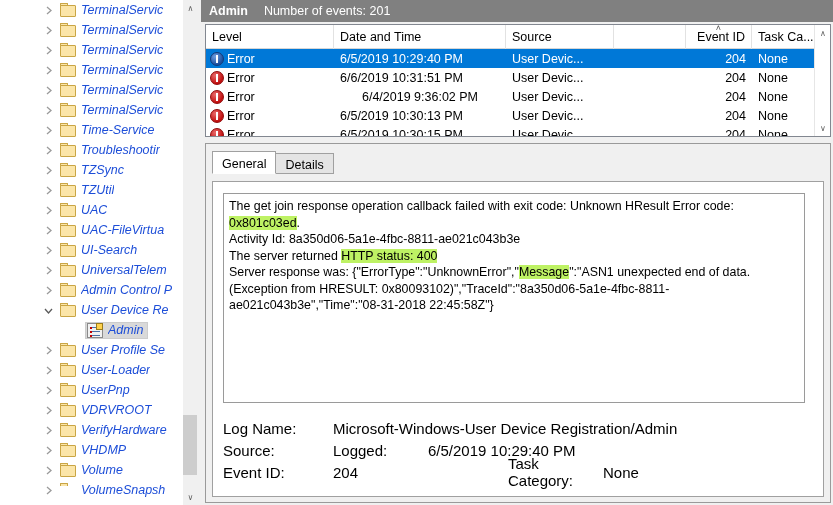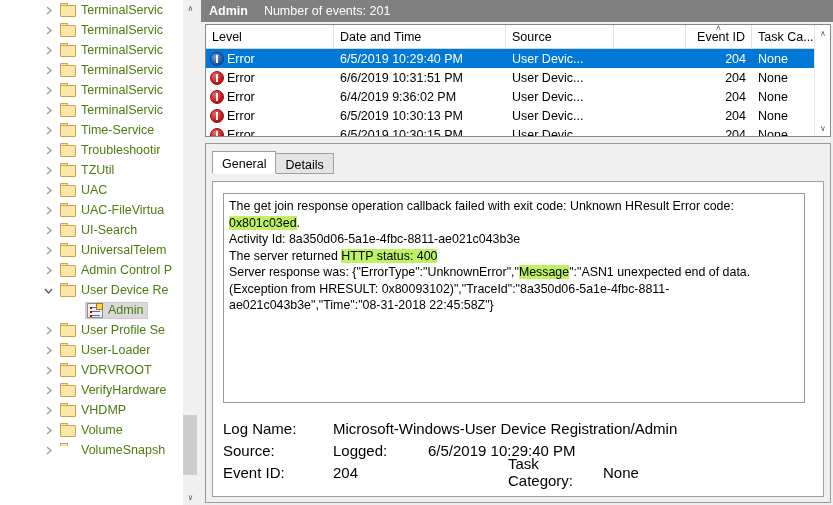--- a/index.html
+++ b/index.html
@@ -28,21 +28,22 @@
     overflow: hidden;
   }
   .tree-row {
     position: relative;
     height: 20px;
     display: flex;
     align-items: center;
     white-space: nowrap;
     padding-left: 60px;
     font-size: 12.5px;
-    color: #4d7c0f;
+    color: #1d4ed8;
+    font-style: italic;
   }
   .tree-row.child { padding-left: 86px; }
   .tree-row.selected .tree-label-wrap {
     background: #d9d9d9;
     border: 1px solid #cccccc;
     padding: 0 4px 0 1px;
     margin-left: -1px;
   }
   .chev {
     position: absolute;
@@ -446,20 +447,34 @@
           <span class="chev">
             <svg width="11" height="11" viewBox="0 0 11 11">
               <path d="M4 2 L8 5.5 L4 9" stroke="#9a9a9a" stroke-width="1.3" fill="none"></path>
             </svg>
           </span>
           <span class="tree-label-wrap">
             <span class="folder-ico">
               <span class="ftab"></span>
               <span class="fbody"></span>
             </span>
+            <span class="tree-label">TZSync</span>
+          </span>
+        </div>
+        <div class="tree-row">
+          <span class="chev">
+            <svg width="11" height="11" viewBox="0 0 11 11">
+              <path d="M4 2 L8 5.5 L4 9" stroke="#9a9a9a" stroke-width="1.3" fill="none"></path>
+            </svg>
+          </span>
+          <span class="tree-label-wrap">
+            <span class="folder-ico">
+              <span class="ftab"></span>
+              <span class="fbody"></span>
+            </span>
             <span class="tree-label">TZUtil</span>
           </span>
         </div>
         <div class="tree-row">
           <span class="chev">
             <svg width="11" height="11" viewBox="0 0 11 11">
               <path d="M4 2 L8 5.5 L4 9" stroke="#9a9a9a" stroke-width="1.3" fill="none"></path>
             </svg>
           </span>
           <span class="tree-label-wrap">
@@ -586,20 +601,34 @@
           <span class="chev">
             <svg width="11" height="11" viewBox="0 0 11 11">
               <path d="M4 2 L8 5.5 L4 9" stroke="#9a9a9a" stroke-width="1.3" fill="none"></path>
             </svg>
           </span>
           <span class="tree-label-wrap">
             <span class="folder-ico">
               <span class="ftab"></span>
               <span class="fbody"></span>
             </span>
+            <span class="tree-label">UserPnp</span>
+          </span>
+        </div>
+        <div class="tree-row">
+          <span class="chev">
+            <svg width="11" height="11" viewBox="0 0 11 11">
+              <path d="M4 2 L8 5.5 L4 9" stroke="#9a9a9a" stroke-width="1.3" fill="none"></path>
+            </svg>
+          </span>
+          <span class="tree-label-wrap">
+            <span class="folder-ico">
+              <span class="ftab"></span>
+              <span class="fbody"></span>
+            </span>
             <span class="tree-label">VDRVROOT</span>
           </span>
         </div>
         <div class="tree-row">
           <span class="chev">
             <svg width="11" height="11" viewBox="0 0 11 11">
               <path d="M4 2 L8 5.5 L4 9" stroke="#9a9a9a" stroke-width="1.3" fill="none"></path>
             </svg>
           </span>
           <span class="tree-label-wrap">
@@ -727,21 +756,21 @@
             </div>
             <div class="cell" style="width: 64px;">
               <span>None</span>
             </div>
           </div>
           <div class="ev-row">
             <div class="cell" style="width: 128px; padding-left: 2px;">
               <span class="err-ico"></span>
               <span>Error</span>
             </div>
-            <div class="cell" style="width: 172px;">
+            <div class="cell" style="width: 172px; justify-content: center;">
               <span>6/4/2019 9:36:02 PM</span>
             </div>
             <div class="cell" style="width: 108px;">
               <span>User Devic...</span>
             </div>
             <div class="cell" style="width: 72px;"></div>
             <div class="cell num" style="width: 66px;">
               <span>204</span>
             </div>
             <div class="cell" style="width: 64px;">

